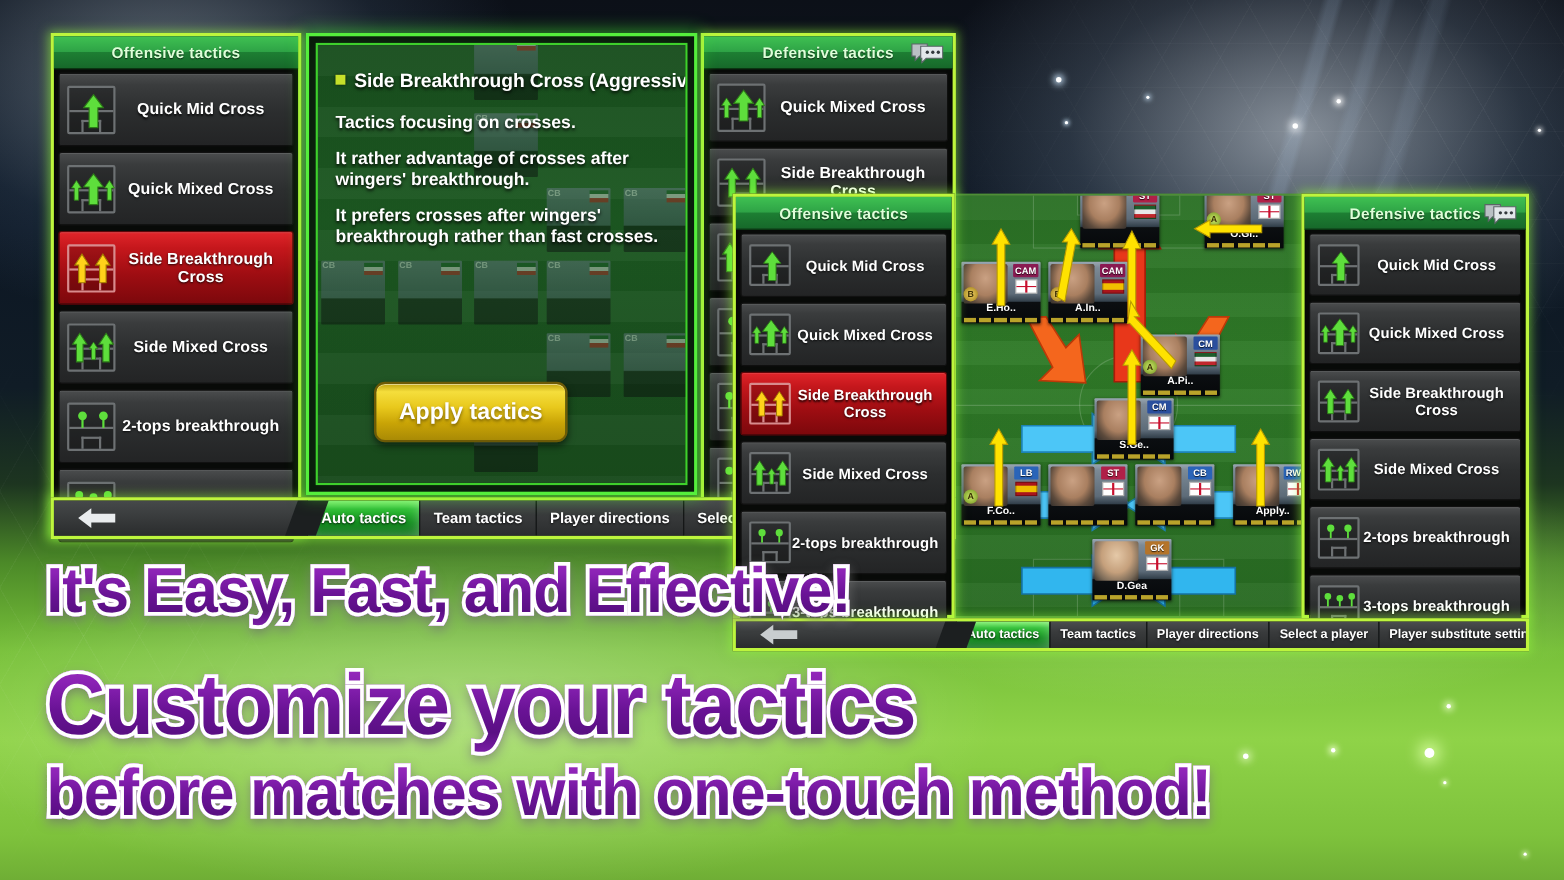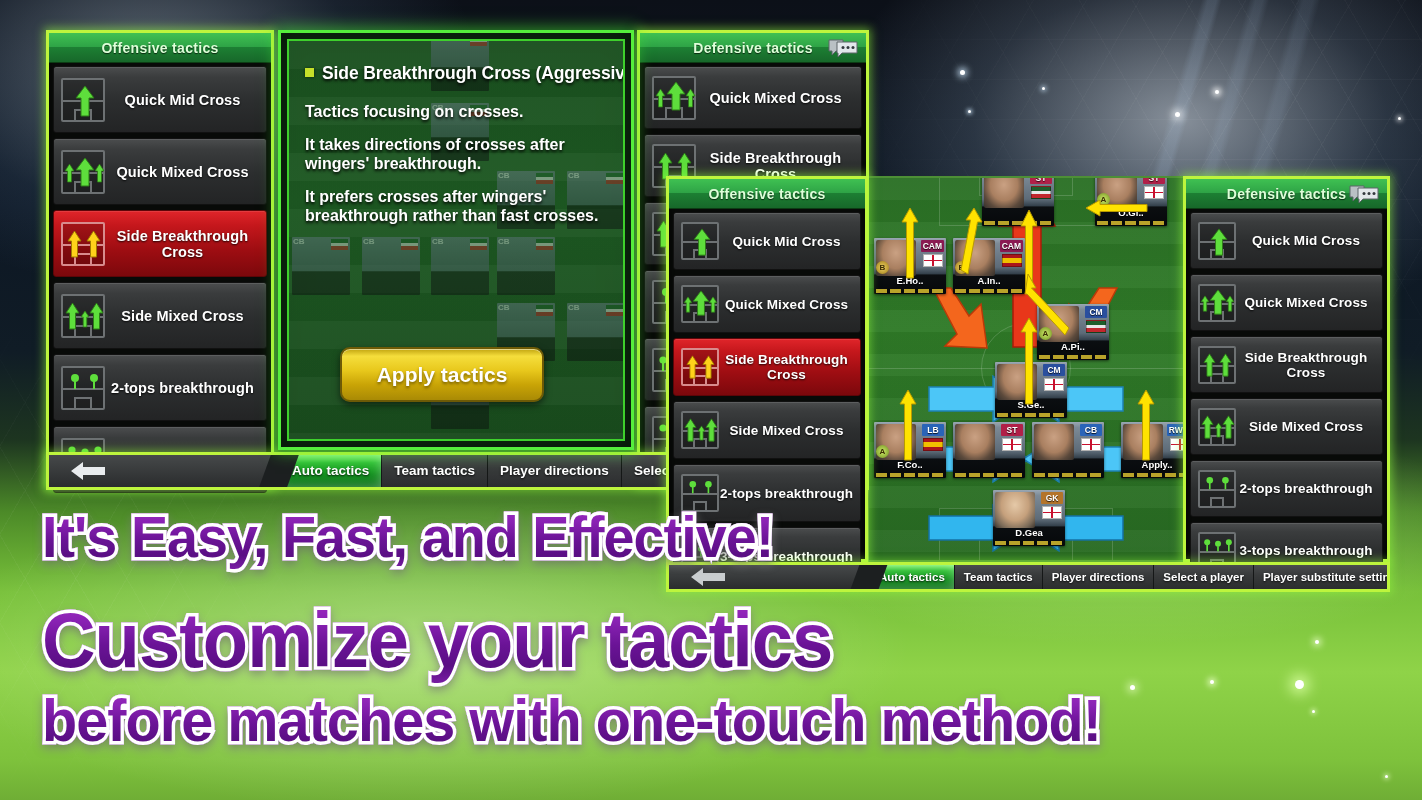--- a/index.html
+++ b/index.html
@@ -151,21 +151,21 @@
   }
   .detail-title .bullet {
     display: inline-block; width: 9px; height: 9px; background: #c6e02a;
     margin-right: 8px; vertical-align: 2px; box-shadow: 0 0 3px rgba(0,0,0,.6);
   }
   .detail-para {
     color: #fff; font-size: 16px; line-height: 19px; font-weight: 700;
     text-shadow: 0 2px 3px rgba(0,0,0,.95); margin-bottom: 14px;
   }
   .apply-btn {
-    position: absolute; left: 51px; top: 306px; width: 204px; height: 55px;
+    position: absolute; left: 51px; top: 306px; width: 176px; height: 55px;
     border-radius: 10px; border: 2px solid #6d5a06;
     background: linear-gradient(to bottom, #c1a410 0%, #f5de3c 14%, #e8c81c 42%, #c9a406 70%, #a98a05 100%);
     box-shadow: 0 3px 7px rgba(0,0,0,.55), inset 0 1px 0 rgba(255,255,255,.5);
     color: #fff; font-size: 21px; font-weight: 700;
     display: flex; align-items: center; justify-content: center;
     text-shadow: 0 2px 3px rgba(90,70,0,.75);
   }
 
   #screen1-right { left: 637px; top: 30px; width: 232px; height: 456px; }
   #screen1-right .tactic-row { height: 63px; }
@@ -553,21 +553,21 @@
         </div>
       <div class="ghost-card" style="left:142px;top:330px;">
           <span class="pos">CB</span>
         </div>
 
       <div class="content">
         <div class="detail-title">
           <span class="bullet"></span><span>Side Breakthrough Cross (Aggressive)</span>
         </div>
         <div class="detail-para">Tactics focusing on crosses.</div>
-        <div class="detail-para">It takes directions of crosses after wingers' breakthrough.</div>
+        <div class="detail-para">It rather advantage of crosses after wingers' breakthrough.</div>
         <div class="detail-para">It prefers crosses after wingers' breakthrough rather than fast crosses.</div>
       </div>
       <div class="apply-btn">Apply tactics</div>
     </div>
   </div>
 
   <div id="screen2">
 
     <div id="screen2-pitch">
       <div class="pitch-line" style="left:70px;top:-8px;width:174px;height:56px;"></div>

